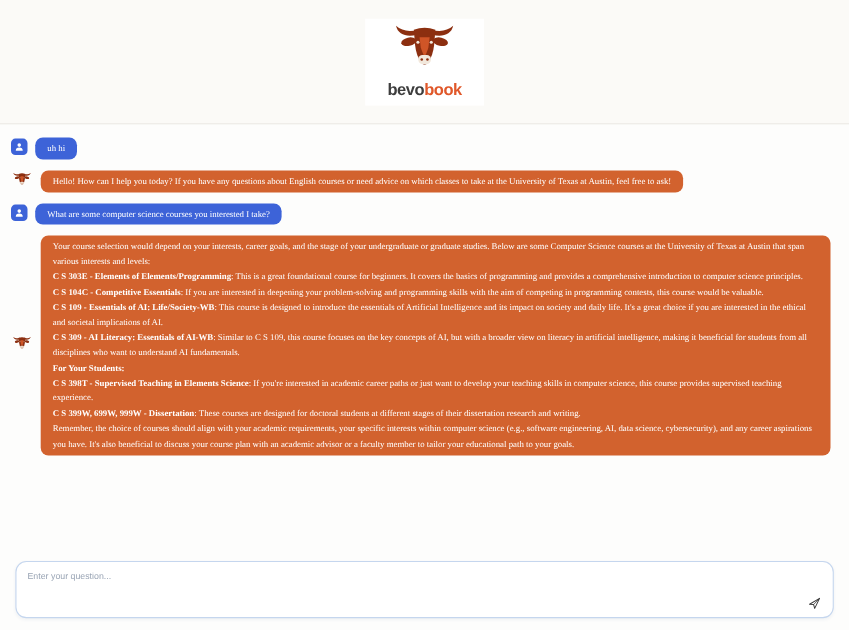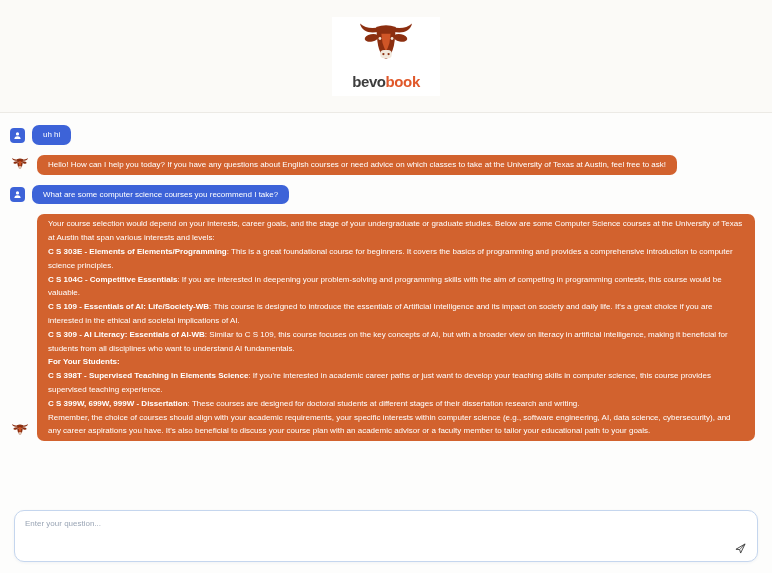--- a/index.html
+++ b/index.html
@@ -12,21 +12,21 @@
     height: 113px; background: #fbfaf7; border-bottom: 1px solid #eceae5;
     display: flex; align-items: center; justify-content: center;
   }
   .logo-box { background: #ffffff; padding: 3px 20px 6px 20px; text-align: center; }
   .bull-logo-svg { display: block; margin: 0 auto; }
   .wordmark { font-size: 15px; font-weight: 800; letter-spacing: -0.4px; color: var(--brand-text, #3d3d3d); margin-top: 1px; }
   .wordmark .accent { color: var(--brand-accent, #e0582a); }
 
   
   .chat { padding: 12px 10px 0 10px; }
-  .row { display: flex; align-items: flex-end; gap: 7px; margin-bottom: 10px; }
+  .row { display: flex; align-items: center; gap: 7px; margin-bottom: 10px; font-family: Liberation Serif, serif; }
   .avatar { flex: 0 0 auto; margin-bottom: 2px; }
   .avatar.user {
     width: 15px; height: 15px; border-radius: 4px;
     background: var(--user-bubble, #3d63d8);
     display: flex; align-items: center; justify-content: center;
   }
   .avatar.bot { width: 20px; height: 16px; display: flex; align-items: flex-end; }
   .bubble {
     border-radius: 7px; padding: 3px 11px; color: #ffffff;
     font-size: 8px; line-height: 13.8px; max-width: 718px;
@@ -111,21 +111,21 @@
         </div>
       </div>
       <div class="row user">
         <span class="avatar user">
     <svg width="9" height="9" viewBox="0 0 20 20">
       <circle cx="10" cy="6.5" r="3.6" fill="#ffffff"></circle>
       <path d="M3 18 Q3 11.5 10 11.5 Q17 11.5 17 18 Z" fill="#ffffff"></path>
     </svg>
   </span>
         <div class="bubble user">
-          <div class="line"><span>What are some computer science courses you recommend I take?</span></div>
+          <div class="line"><span>What are some computer science courses you interested I take?</span></div>
         </div>
       </div>
       <div class="row bot">
         <span class="avatar bot">
     <svg width="20" height="16" viewBox="0 0 100 90">
       <path d="M38 20 C22 24 8 20 5 6 C14 14 26 16 40 12 Z" fill="#8c2f10"></path>
       <path d="M62 20 C78 24 92 20 95 6 C86 14 74 16 60 12 Z" fill="#8c2f10"></path>
       <ellipse cx="25" cy="31" rx="12" ry="6.5" transform="rotate(-12 25 31)" fill="#8c2f10"></ellipse>
       <ellipse cx="75" cy="31" rx="12" ry="6.5" transform="rotate(12 75 31)" fill="#8c2f10"></ellipse>
       <path d="M33 12 Q50 6 67 12 L65 36 Q63 54 55 64 Q50 70 45 64 Q37 54 35 36 Z" fill="#8c2f10"></path>

